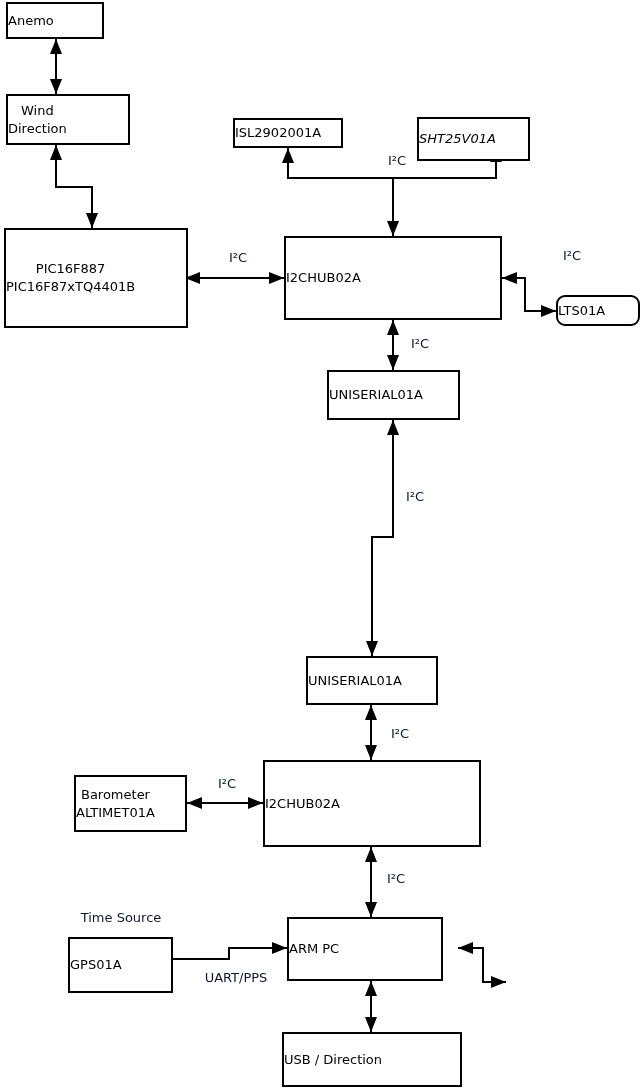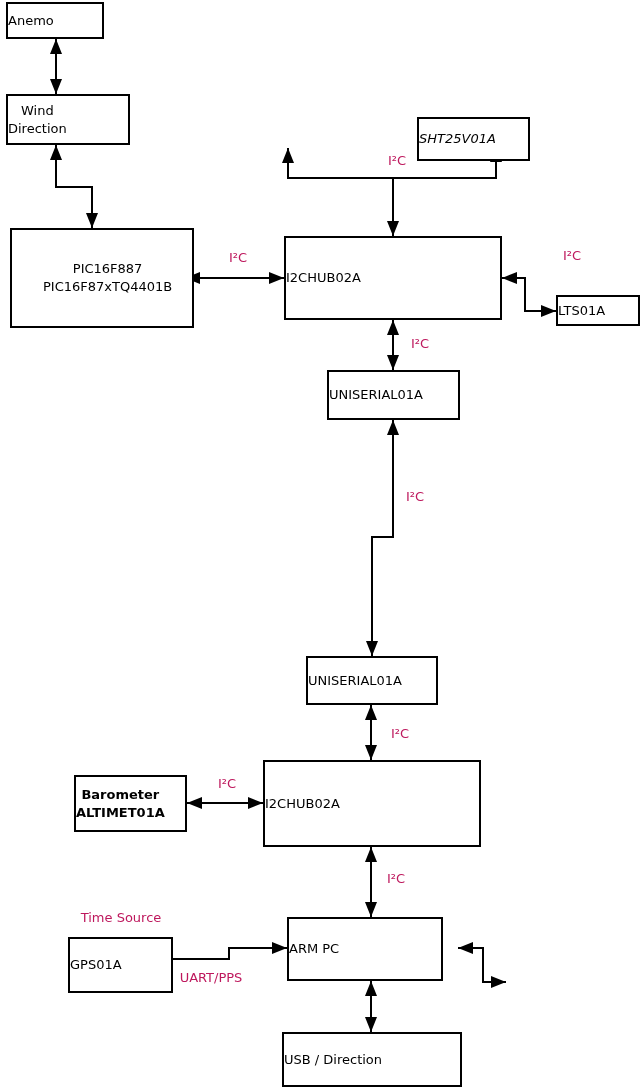--- a/index.html
+++ b/index.html
@@ -37,51 +37,51 @@
     font-size: 13px;
     line-height: 1.35;
   }
   .node span {
     white-space: pre-line;
     text-align: center;
   }
   .edge-label {
     position: absolute;
     transform: translateX(-50%);
-    color: #be185d;
+    color: #0f172a;
     font-size: 13px;
     white-space: nowrap;
   }
   
   .n-anemo   { left:6px;   top:2px;    width:98px;  height:37px; }
   .n-winddir { left:6px;   top:94px;   width:124px; height:51px; }
-  .n-pic     { left:10px;   top:228px;  width:184px; height:100px;padding-left:31px; }
+  .n-pic     { left:4px;   top:228px;  width:184px; height:100px; }
   .n-isl     { left:233px; top:118px;  width:110px; height:30px; }
   .n-sht     { left:417px; top:117px;  width:113px; height:44px;font-style:italic; }
   .n-hub1    { left:284px; top:236px;  width:218px; height:84px; }
-  .n-lts     { left:556px; top:295px;  width:84px;  height:31px; }
+  .n-lts     { left:556px; top:295px;  width:84px;  height:31px;border-radius:9px; }
   .n-uni1    { left:327px; top:370px;  width:133px; height:50px; }
   .n-uni2    { left:306px; top:656px;  width:132px; height:49px; }
   .n-hub2    { left:263px; top:760px;  width:218px; height:87px; }
-  .n-baro    { left:74px;  top:775px;  width:113px; height:57px;font-weight:bold; }
+  .n-baro    { left:74px;  top:775px;  width:113px; height:57px; }
   .n-gps     { left:68px;  top:937px;  width:105px; height:56px; }
   .n-arm     { left:287px; top:917px;  width:156px; height:64px; }
   .n-sd      { left:506px; top:958px;  width:109px; height:49px; }
   .n-usb     { left:282px; top:1032px; width:180px; height:55px; }
   
   .l-pic-hub   { left:238px; top:250px; }
   .l-top-t     { left:397px; top:153px; }
   .l-lts       { left:572px; top:248px; }
   .l-hub-uni1  { left:420px; top:336px; }
   .l-long      { left:415px; top:489px; }
   .l-uni2-hub2 { left:400px; top:726px; }
   .l-baro      { left:227px; top:776px; }
   .l-hub2-arm  { left:396px; top:871px; }
   .l-time      { left:121px; top:910px; }
-  .l-uart      { left:211px; top:970px; }
+  .l-uart      { left:236px; top:970px; }
 </style>
 </head>
 <body>
 
 <div class="canvas">
 
   <svg class="edges" viewBox="0 0 640 1089">
     <defs>
       <marker id="ah" markerUnits="userSpaceOnUse" markerWidth="16" markerHeight="14" refX="15" refY="6" orient="auto-start-reverse">
         <path d="M0,0 L15,6 L0,12 Z" style="stroke:none;fill:#000000"></path>
@@ -106,20 +106,23 @@
   <div class="node n-anemo">
     <span>Anemo</span>
   </div>
   <div class="node n-winddir">
     <span>Wind
 Direction</span>
   </div>
   <div class="node n-pic">
     <span>PIC16F887
 PIC16F87xTQ4401B</span>
+  </div>
+  <div class="node n-isl">
+    <span>ISL2902001A</span>
   </div>
   <div class="node n-sht">
     <span>SHT25V01A</span>
   </div>
   <div class="node n-hub1">
     <span>I2CHUB02A</span>
   </div>
   <div class="node n-lts">
     <span>LTS01A</span>
   </div>

